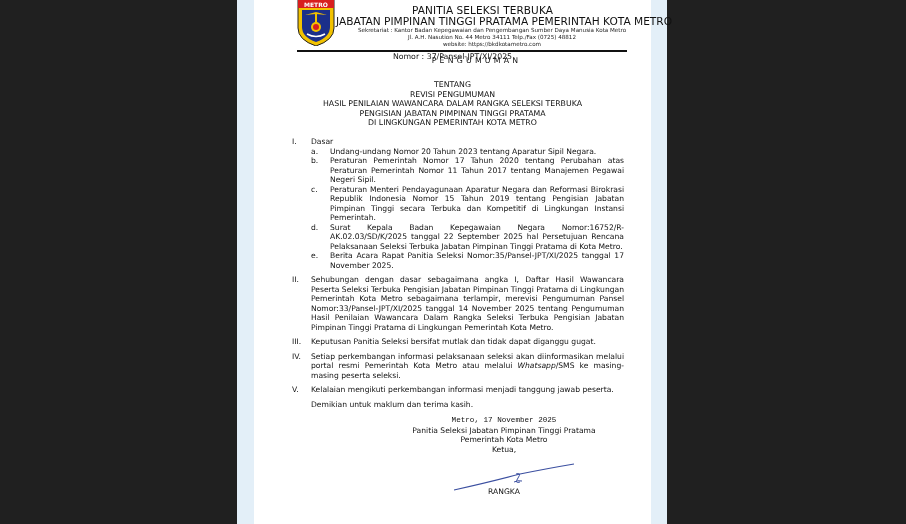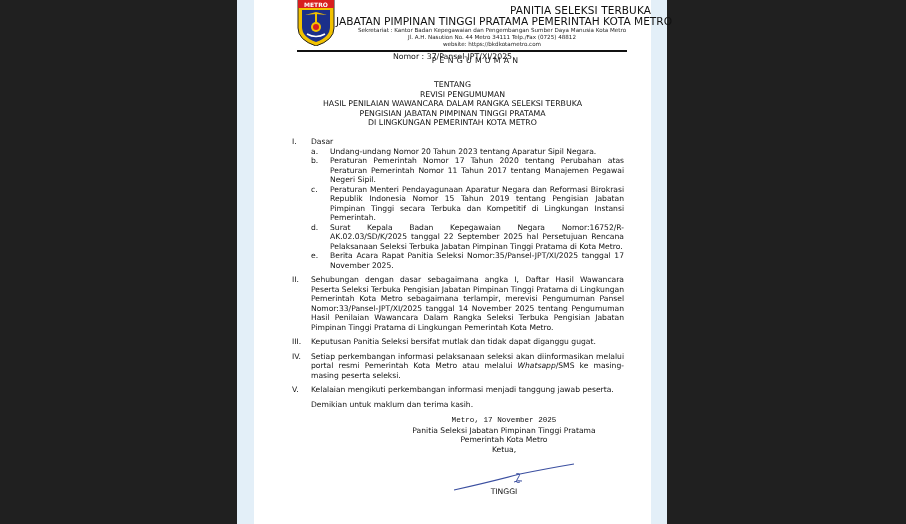--- a/index.html
+++ b/index.html
@@ -13,21 +13,21 @@
   .strip-left { position:absolute; left:237px; top:0; width:17px; height:524px; background:#e3eff8; }
   .strip-right { position:absolute; left:651px; top:0; width:16px; height:524px; background:#e3eff8; }
   .page {
     position:absolute; left:254px; top:0; width:397px; height:524px;
     background:#ffffff; color:#111;
   }
   .logo {
     position:absolute; left:42px; top:0; width:40px; height:46px;
   }
   .kop-title {
-    position:absolute; left:60px; width:337px; text-align:right;
+    position:absolute; left:60px; width:337px; text-align:center;
     font-size:10.5px; line-height:12px; top:4px; letter-spacing:0.1px;
   }
   .kop-sub {
     position:absolute; left:82px; width:312px; text-align:left;
     font-size:10.6px; line-height:12px; top:15px; white-space:nowrap;
   }
   .kop-small {
     position:absolute; left:70px; width:336px; text-align:center;
     font-size:5.6px; line-height:7px; color:#222;
   }
@@ -78,21 +78,21 @@
     <div class="kop-title">PANITIA SELEKSI TERBUKA</div>
     <div class="kop-sub">JABATAN PIMPINAN TINGGI PRATAMA PEMERINTAH KOTA METRO</div>
     <div class="kop-small" style="top:27px;">Sekretariat : Kantor Badan Kepegawaian dan Pengembangan Sumber Daya Manusia Kota Metro</div>
     <div class="kop-small" style="top:34px;">Jl. A.H. Nasution No. 44 Metro 34111 Telp./Fax (0725) 48812</div>
     <div class="kop-small" style="top:41px;">website: https://bkdkotametro.com</div>
     <div class="kop-rule"></div>
 
     <div class="center-block pengumuman" style="top:56px;padding-left:24px;">PENGUMUMAN</div>
     <div class="center-block" style="top:52px;">Nomor : 37/Pansel-JPT/XI/2025</div>
     <div class="center-block" style="top:80px;">TENTANG</div>
-    <div class="center-block" style="top:89.5px;padding-left:10px;">REVISI PENGUMUMAN</div>
+    <div class="center-block" style="top:89.5px;">REVISI PENGUMUMAN</div>
     <div class="center-block" style="top:99px;">HASIL PENILAIAN WAWANCARA DALAM RANGKA SELEKSI TERBUKA</div>
     <div class="center-block" style="top:108.5px;">PENGISIAN JABATAN PIMPINAN TINGGI PRATAMA</div>
     <div class="center-block" style="top:118px;">DI LINGKUNGAN PEMERINTAH KOTA METRO</div>
 
     <div class="body-text" style="top:137px;">
 
       <div class="sec">
         <span class="roman">I.</span>
         <div class="sec-body">
           <div>Dasar</div>
@@ -147,15 +147,15 @@
     <div class="sign" style="top:416px;font-family:Liberation Mono, monospace;">Metro, 17 November 2025</div>
     <div class="sign" style="top:425.5px;">Panitia Seleksi Jabatan Pimpinan Tinggi Pratama</div>
     <div class="sign" style="top:435px;">Pemerintah Kota Metro</div>
     <div class="sign" style="top:444.5px;">Ketua,</div>
     <div class="signature">
       <svg width="130" height="36" viewBox="0 0 130 36">
         <path d="M4 30 Q40 22 70 14 Q100 8 124 4" stroke="#3b4fa0" stroke-width="1.1" fill="none"></path>
         <path d="M66 14 Q72 12 68 18 Q64 24 70 22 M64 22 Q68 20 72 21" stroke="#3b4fa0" stroke-width="1" fill="none"></path>
       </svg>
     </div>
-    <div class="signer">TINGGI</div>
+    <div class="signer">RANGKA</div>
   </div>
 </div>
 
 </body></html>

